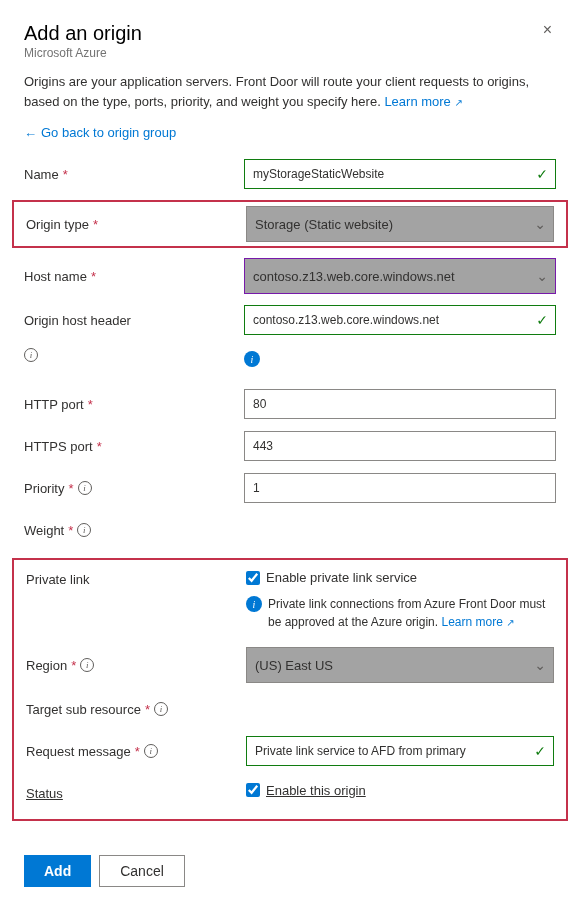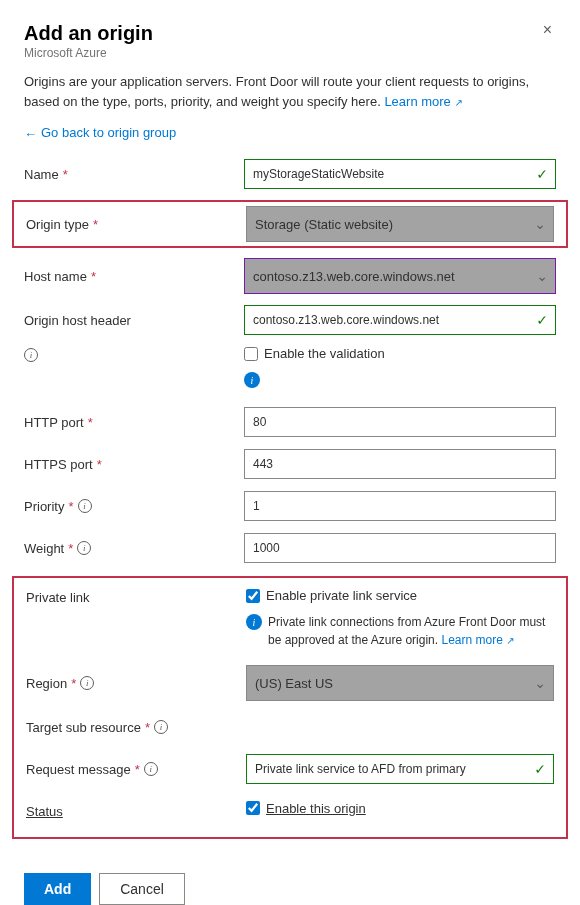--- a/index.html
+++ b/index.html
@@ -19,21 +19,21 @@
       position: relative;
     }
     .panel-header {
       display: flex;
       justify-content: space-between;
       align-items: flex-start;
       margin-bottom: 2px;
     }
     .panel-title {
       font-size: 20px;
-      font-weight: 700;
+      font-weight: 400;
       color: #000;
       line-height: 1.3;
     }
     .panel-subtitle {
       font-size: 12px;
       color: #737373;
       margin-bottom: 10px;
     }
     .close-btn {
       cursor: pointer;
@@ -339,24 +339,20 @@
       <input class="input-field input-green" type="text" value="contoso.z13.web.core.windows.net" style="">
       <span class="check-icon">✓</span>
     </div>
   </div>
 
   <div class="cert-row" style="margin-bottom:10px;">
     <div class="cert-label">
       <span class="info-icon" title="More info">i</span>
     </div>
     <div class="cert-control">
-      <div class="checkbox-row">
-        <input type="checkbox" class="checkbox-input" style="">
-        <span class="checkbox-label">Enable the validation</span>
-      </div>
       <div class="info-box">
         <span class="info-circle">i</span>
       </div>
     </div>
   </div>
 
   <div class="form-row">
     <div class="form-label">
       <span>HTTP port</span>
       <span class="required">*</span>
@@ -385,23 +381,20 @@
     <div class="form-control">
       <input class="input-field" type="text" value="1" style="">
     </div>
   </div>
 
   <div class="form-row">
     <div class="form-label">
       <span>Weight</span>
       <span class="required">*</span>
       <span class="info-icon" title="More info">i</span>
-    </div>
-    <div class="form-control">
-      <input class="input-field" type="text" value="1000" style="">
     </div>
   </div>
 
   <div style="border:2px solid #c4314b; margin: 12px -12px 10px -12px; padding: 10px 12px;">
 
     <div class="private-link-content" style="margin-bottom:8px;">
       <div class="private-link-label">
         <span>Private link</span>
       </div>
       <div class="private-link-right">

